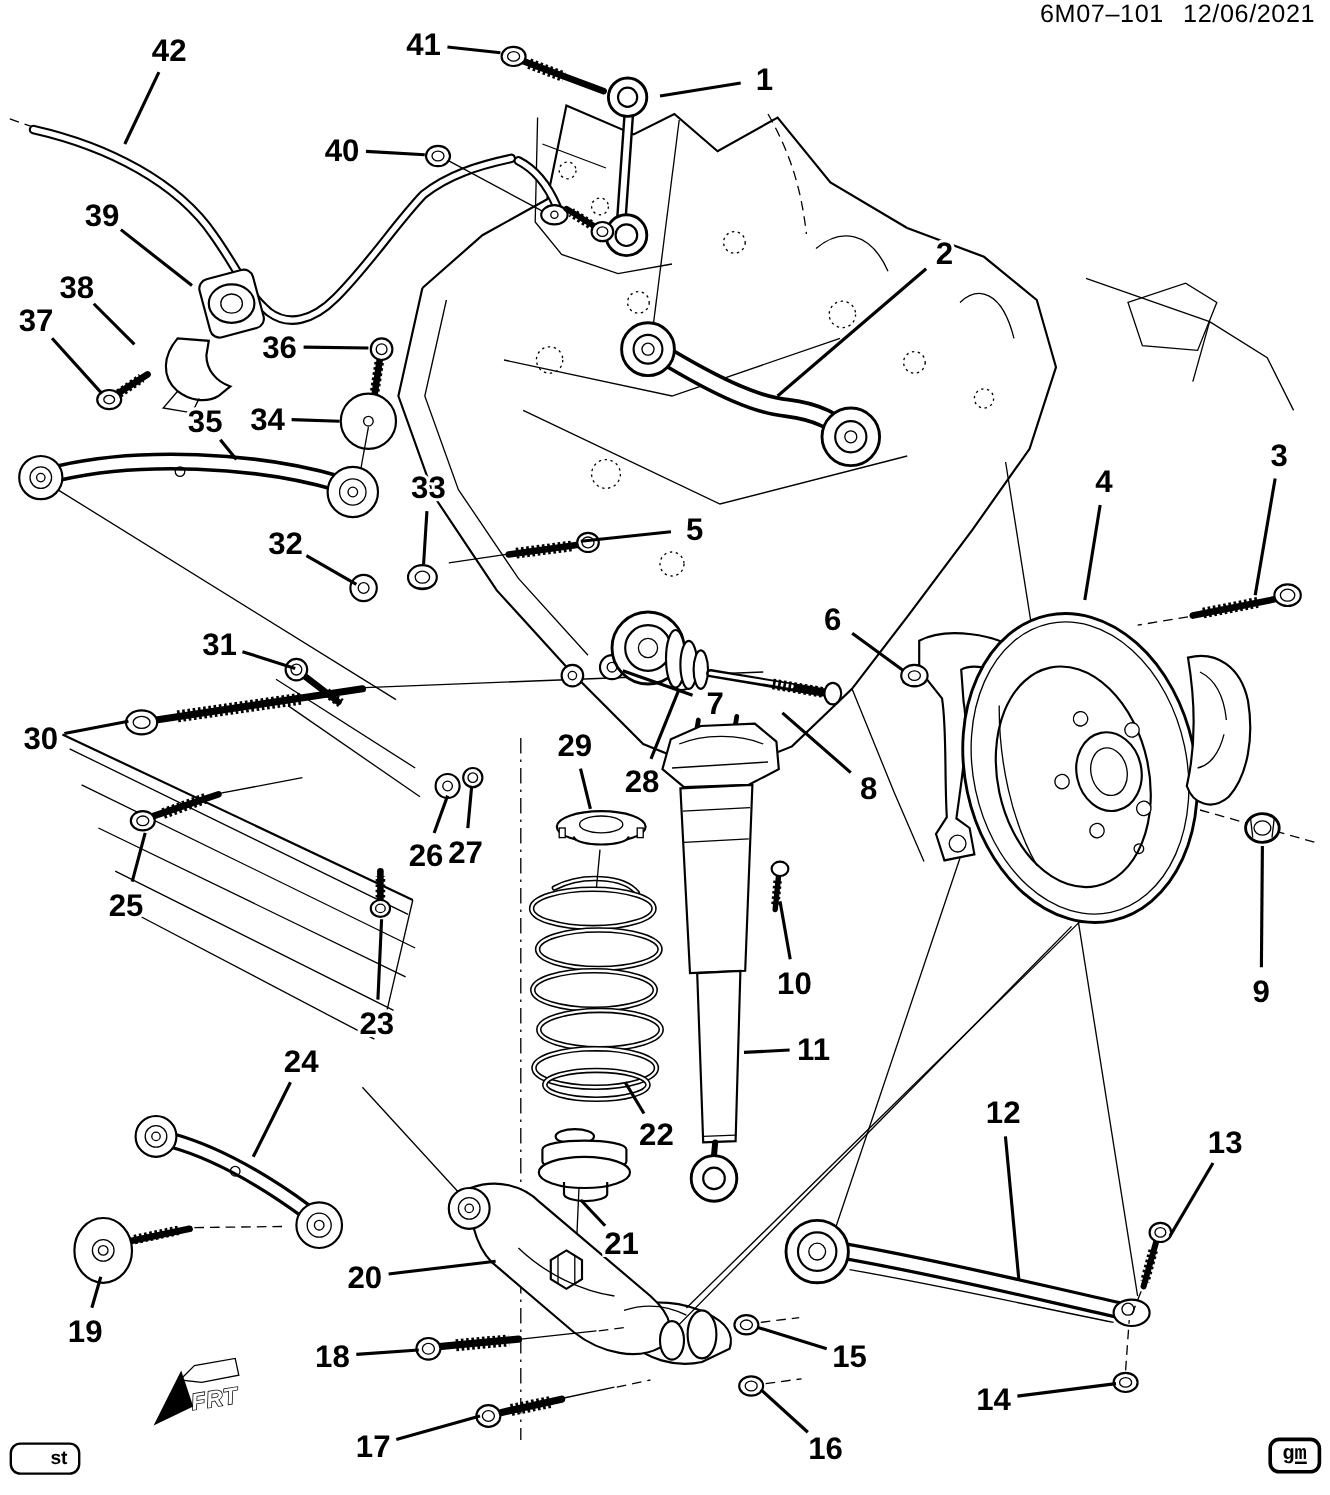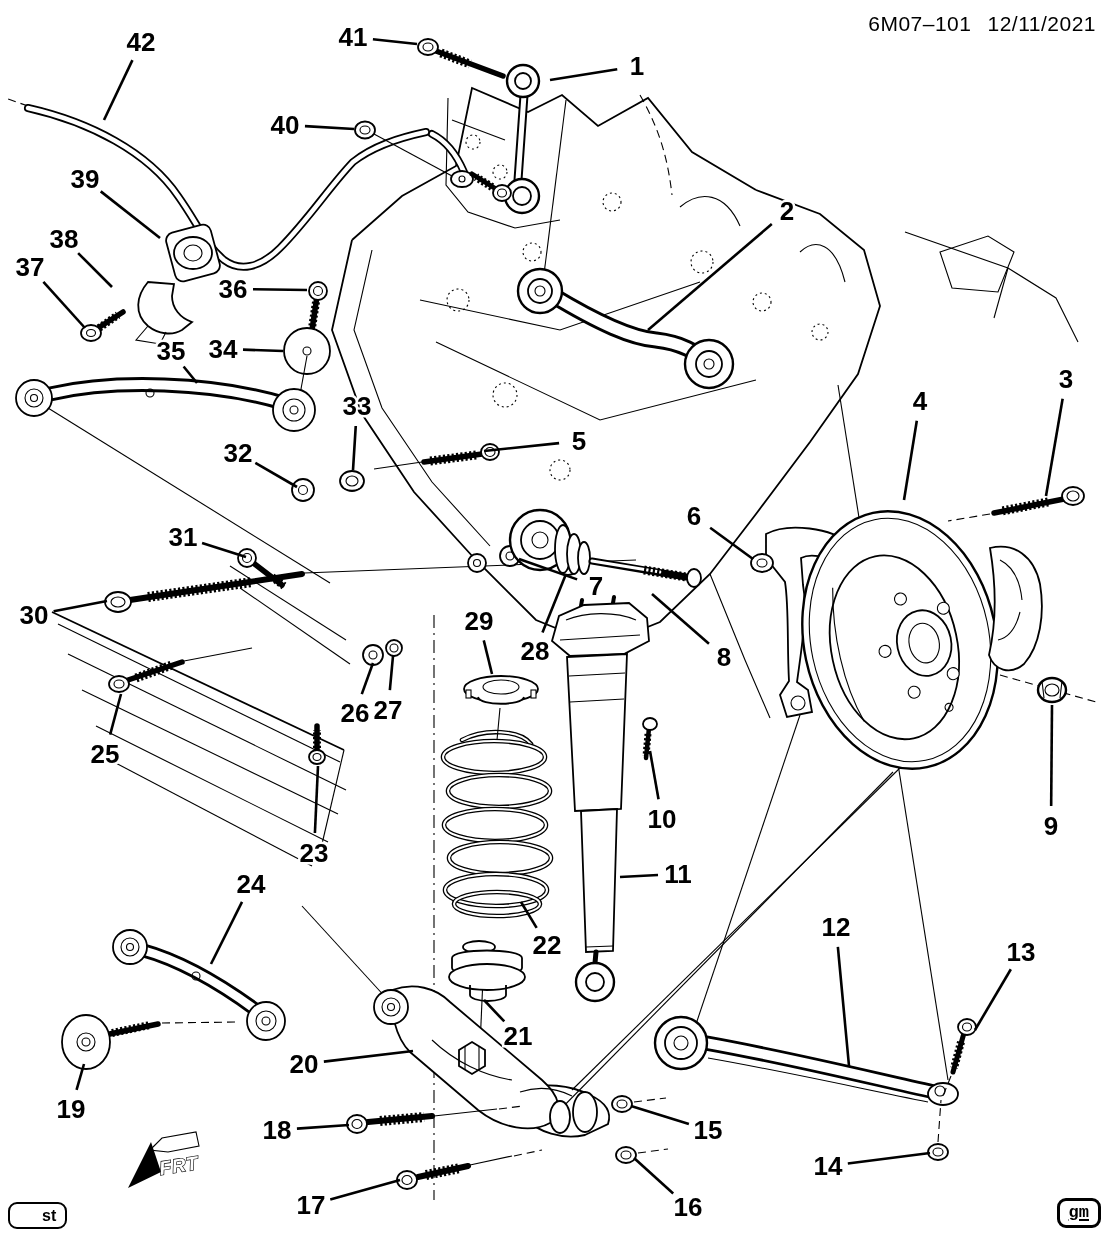--- a/index.html
+++ b/index.html
@@ -1,18 +1,18 @@
 <!DOCTYPE html>
 <html><head>
 <meta charset="utf-8">
 <style>
   html,body{margin:0;padding:0;background:#fff;}
   .page{position:relative;width:1108px;height:1246px;background:#fff;overflow:hidden;
         font-family:"Liberation Sans",sans-serif;color:#000;}
-  .doc-header{position:absolute;top:12px;right:12px;font-size:21px;letter-spacing:.5px;
+  .doc-header{position:absolute;top:0;right:12px;font-size:21px;letter-spacing:.5px;
         display:flex;gap:16px;font-family:"Liberation Sans",sans-serif;}
   .tag{position:absolute;border:2px solid #000;border-radius:9px;padding:2px 9px;
         font-weight:bold;font-size:16px;background:#fff;line-height:1.2;}
   .tag-st{left:8px;top:1202px;padding-left:32px;}
   .tag-gm{right:7px;top:1198px;border-width:3px;font-size:17px;font-family:Liberation Mono, monospace;}
   .tag-gm span{text-decoration:underline;text-decoration-thickness:2px;text-underline-offset:2px;}
   svg{position:absolute;left:0;top:0;}
   .thin{fill:none;stroke:#000;stroke-width:1.1;}
   .med{fill:none;stroke:#000;stroke-width:1.8;}
   .thk{fill:none;stroke:#000;stroke-width:2.4;}
@@ -519,21 +519,21 @@
         <text x="285" y="134" class="callout">40</text>
         <line x1="372.88143383508753" y1="39.1745318257127" x2="417" y2="44" class="leader"></line>
         <text x="353" y="46" class="callout">41</text>
         <line x1="132.42831586255653" y1="60.07003683028621" x2="104" y2="120" class="leader"></line>
         <text x="141" y="51" class="callout">42</text>
       </g>
   </svg>
 
   <div class="doc-header">
     <span>6M07–101</span>
-    <span>12/11/2021</span>
+    <span>12/06/2021</span>
   </div>
 
   <div class="tag tag-st">
     <span>st</span>
   </div>
   <div class="tag tag-gm">
     <span>gm</span>
   </div>
 </div>
 

